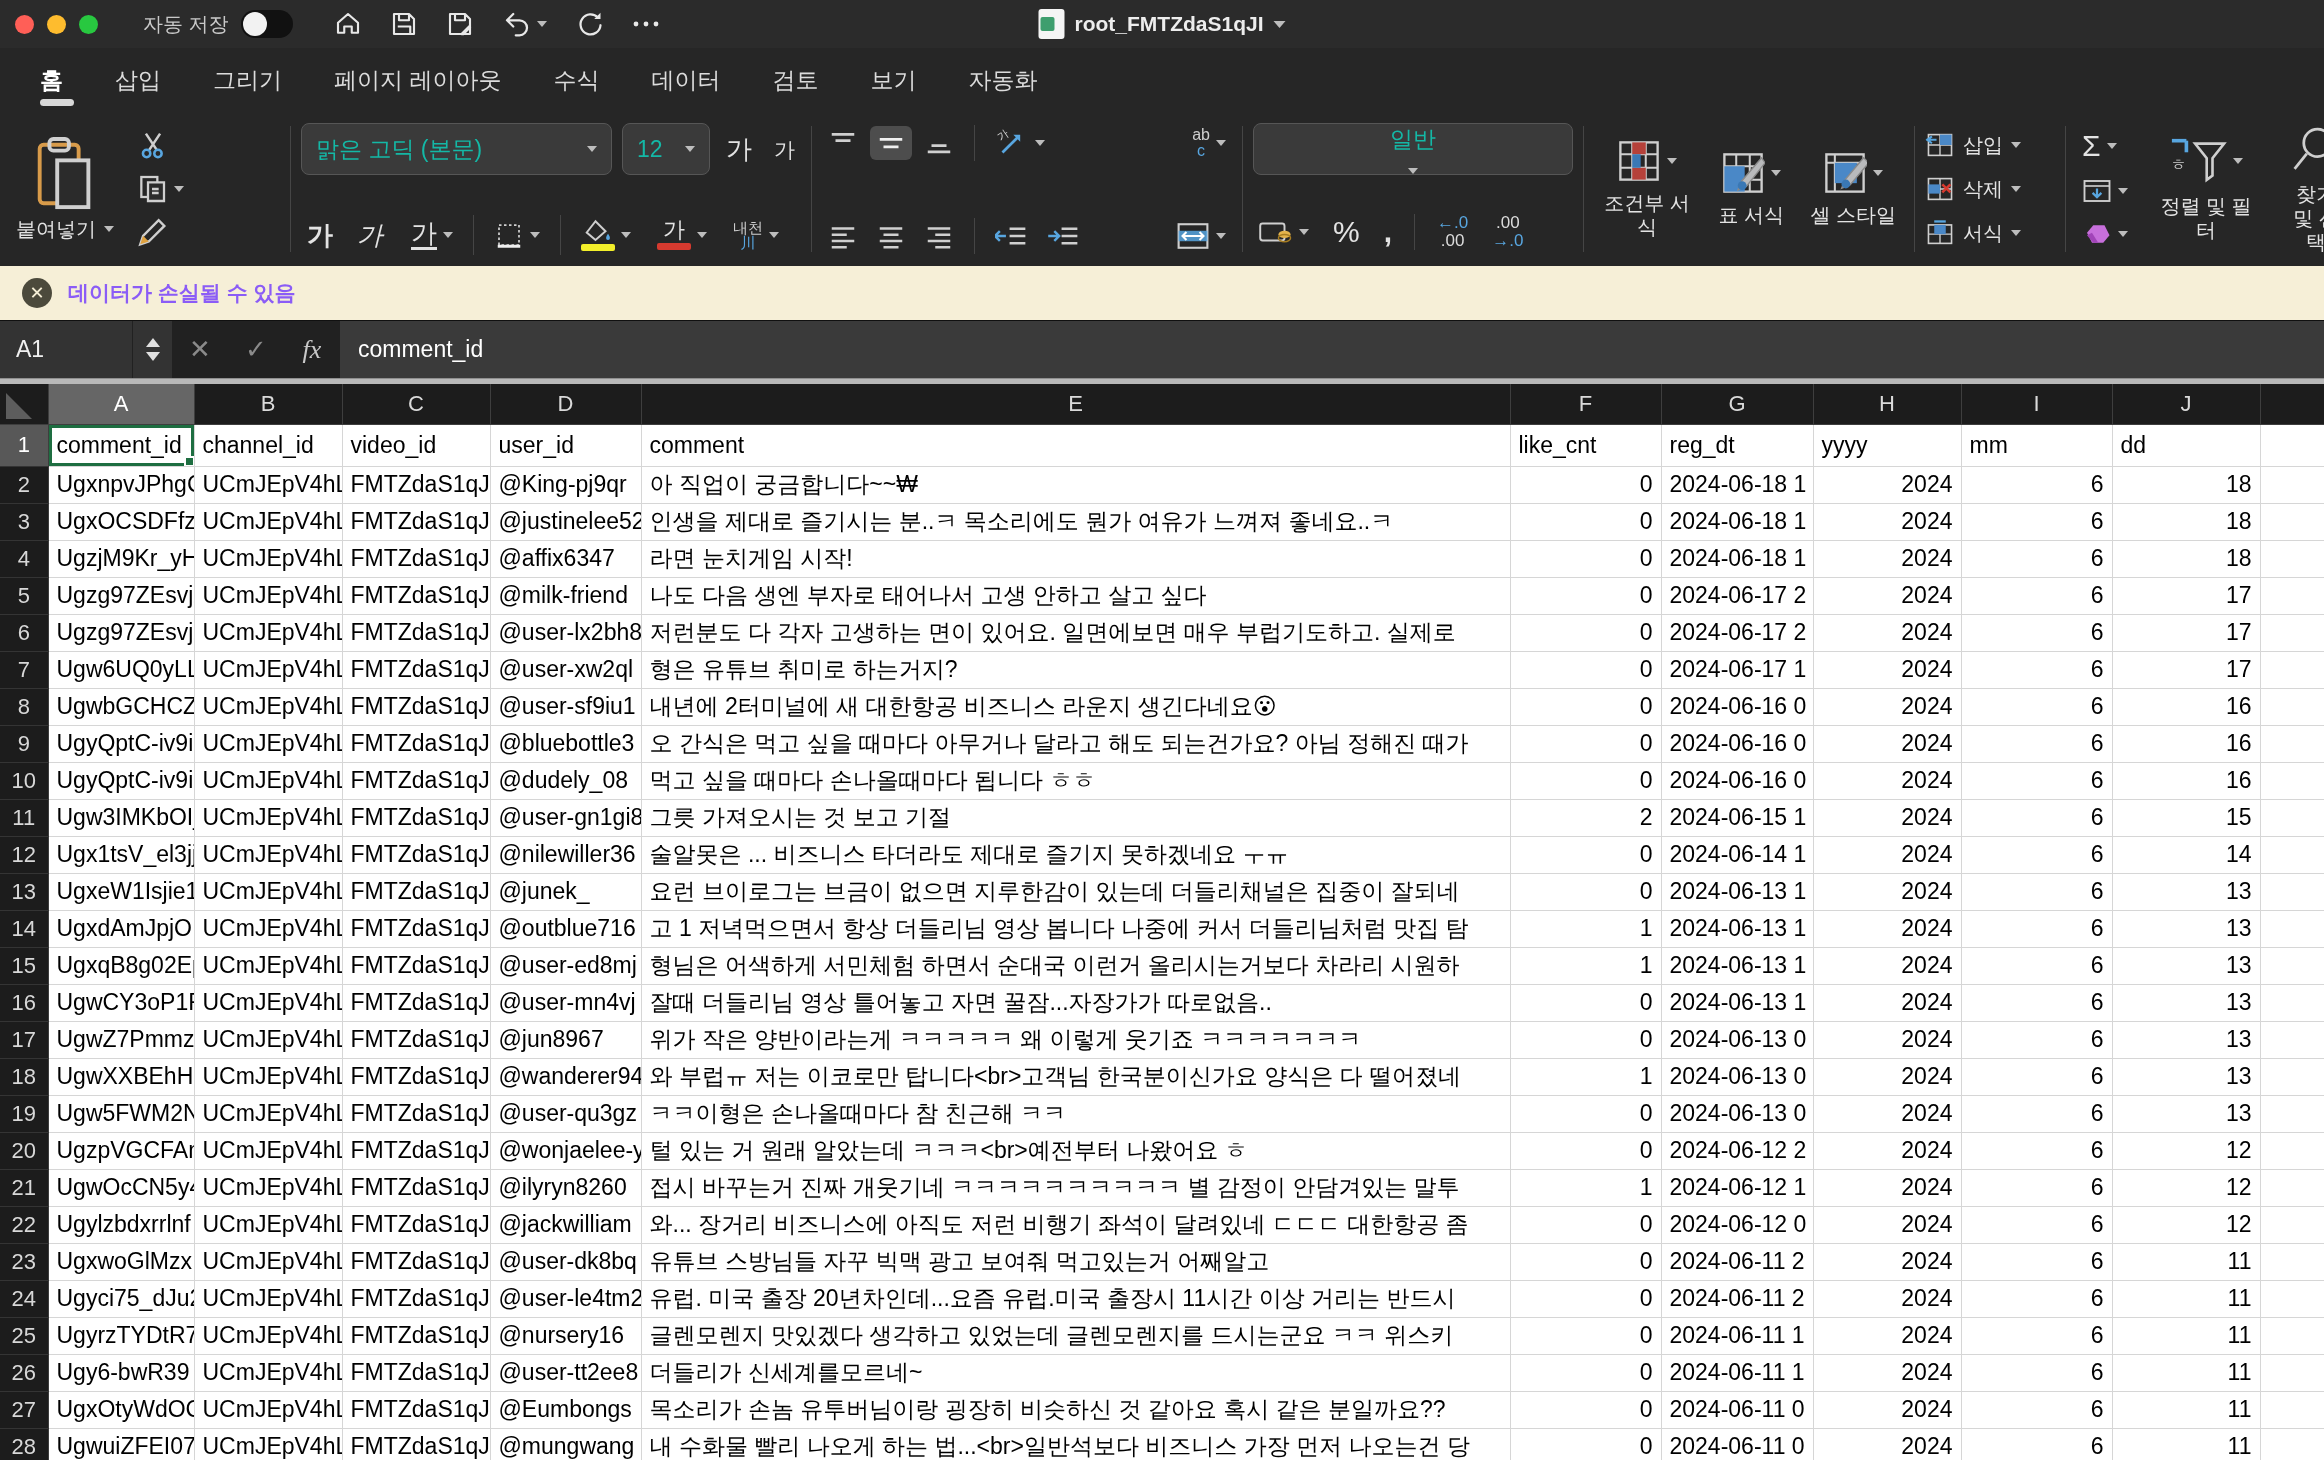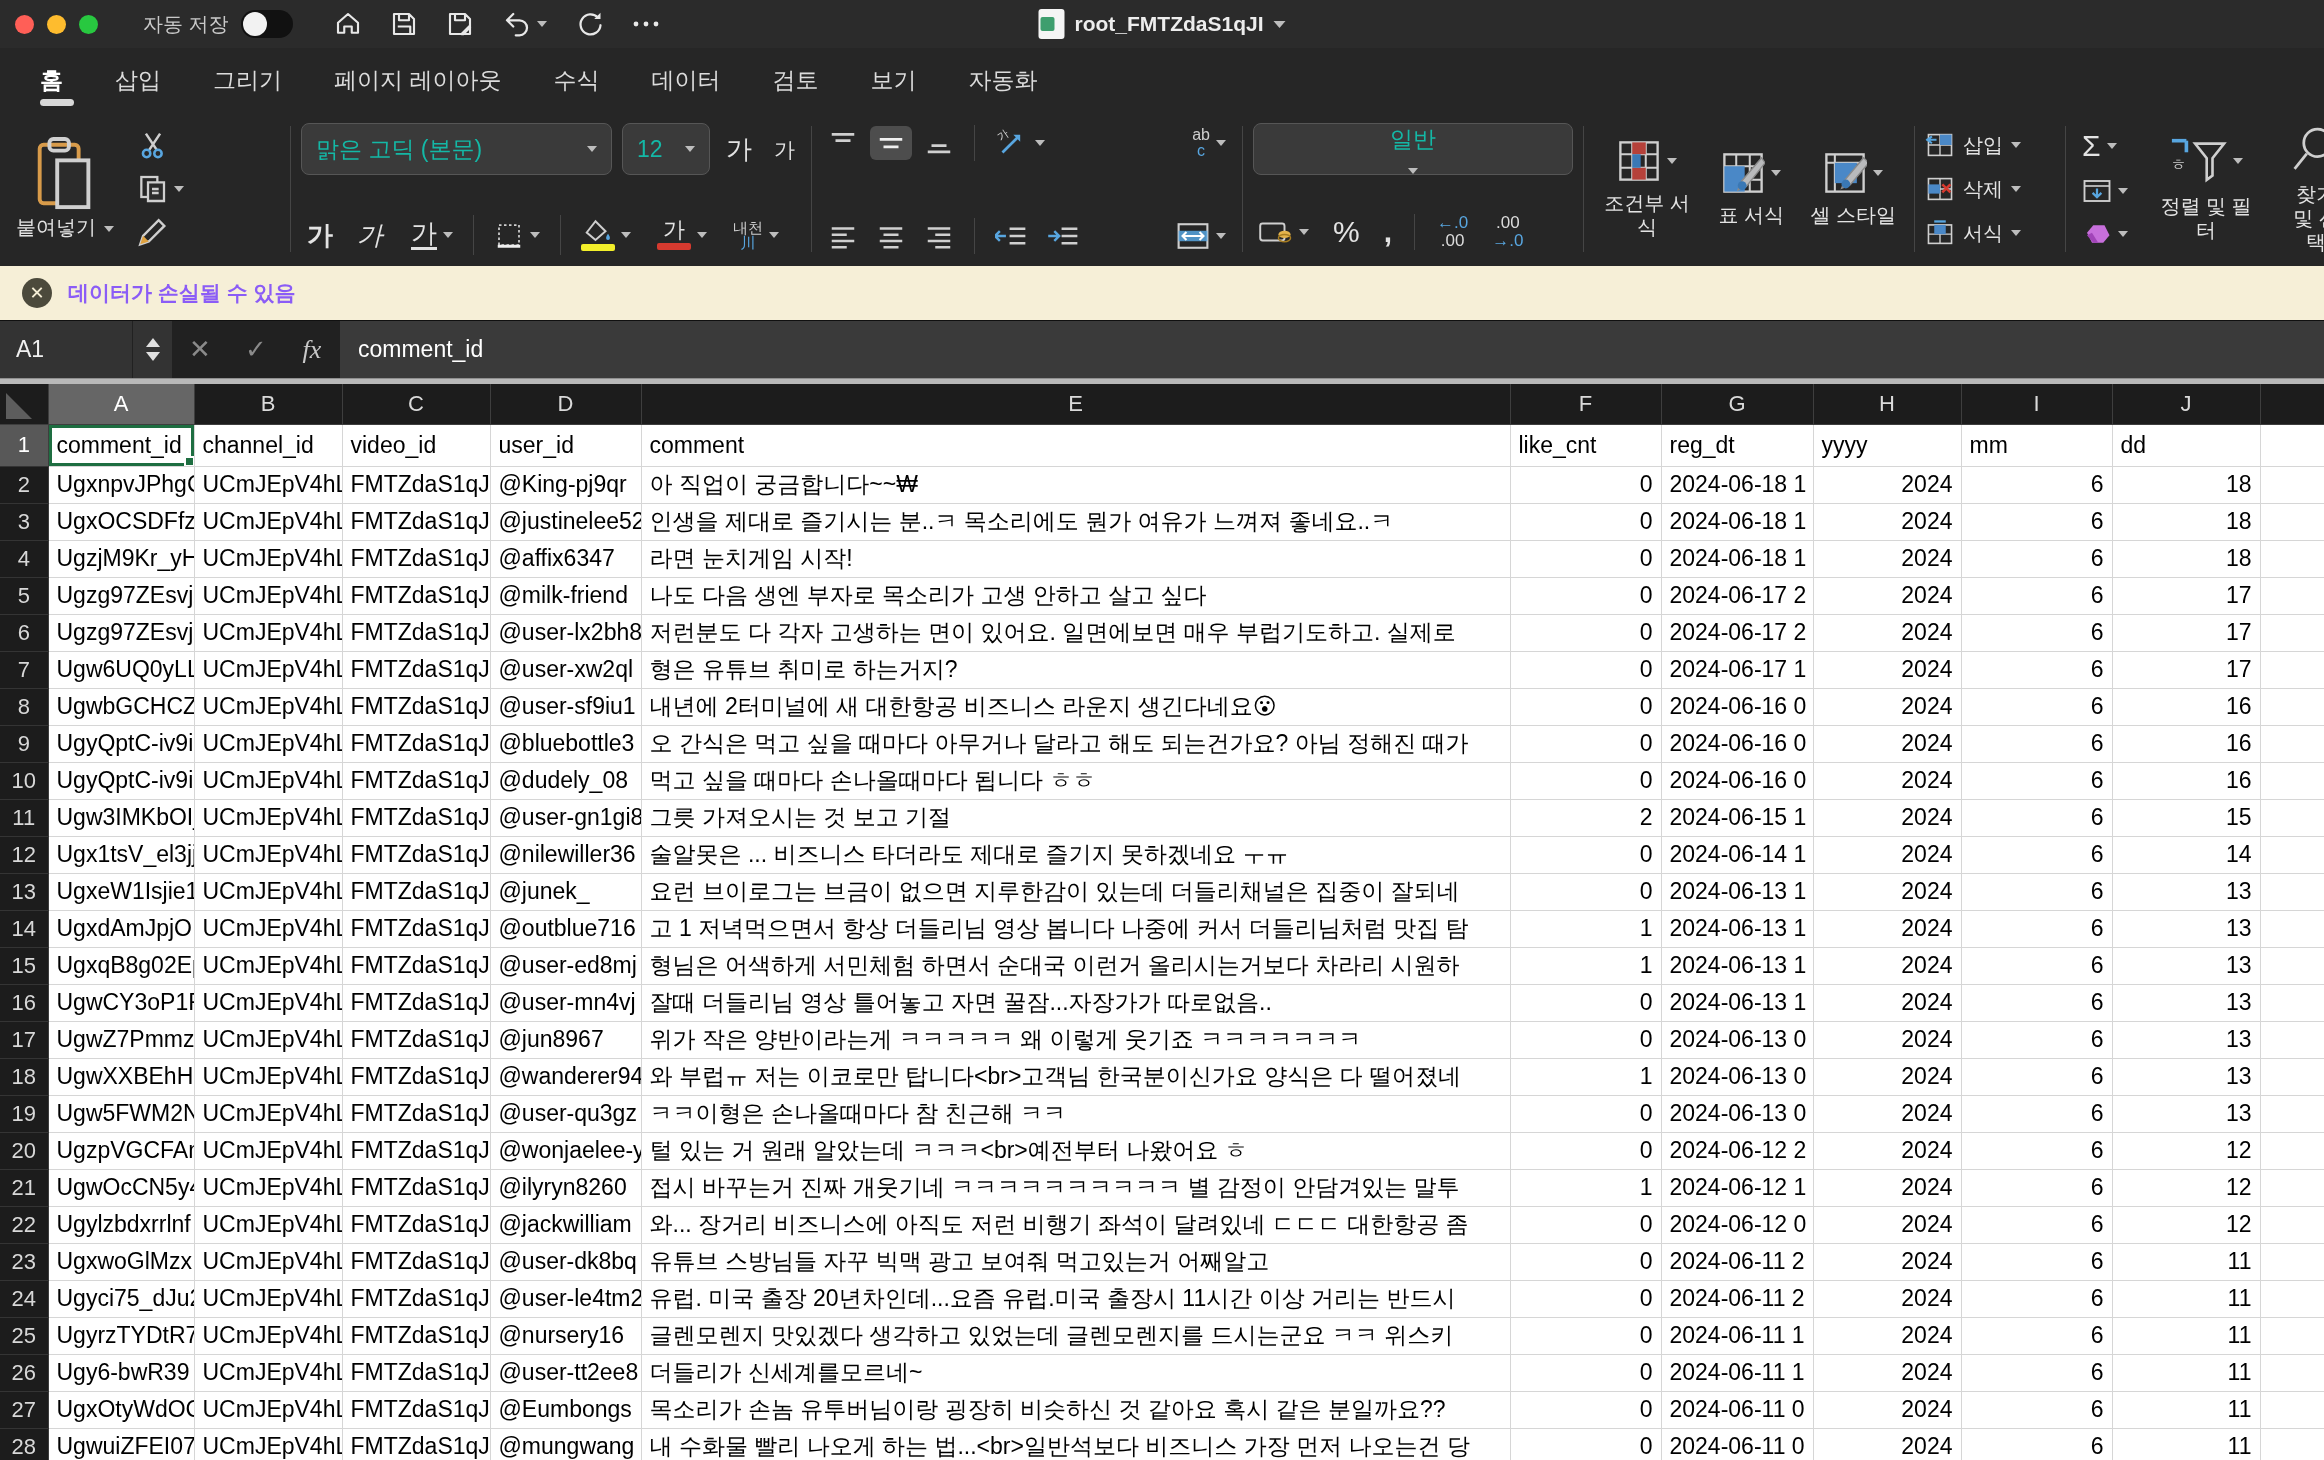--- a/index.html
+++ b/index.html
@@ -44,21 +44,21 @@
   .glyph.b { font-weight:700; }
   .glyph.i { transform:skewX(-14deg); display:inline-block; }
   .glyph.u { border-bottom:3px solid #e3e3e3; padding-bottom:1px; }
   .combo { background:#3a3a3a; border:1px solid #565656; border-radius:8px; color:#14b8a6;
     display:flex; align-items:center; justify-content:space-between; padding:0 14px; height:52px; font-size:23px; }
   .biglabel { font-size:20px; color:#e3e3e3; text-align:center; line-height:1.2; }
   .bigbtn { display:flex; flex-direction:column; align-items:center; justify-content:center; gap:8px; padding:2px 8px; }
   .swatch { height:7px; width:34px; border-radius:2px; margin-top:2px; }
   .stack { display:flex; flex-direction:column; align-items:center; line-height:1; }
   .lines svg{display:block;}
-  .paste { display:flex; flex-direction:column; align-items:center; justify-content:space-between; gap:6px; padding:0 6px;font-family:Liberation Mono, monospace; }
+  .paste { display:flex; flex-direction:column; align-items:center; justify-content:space-between; gap:6px; padding:0 6px; }
   .dec { font-size:17px; color:#dcdcdc; line-height:1.1; text-align:center; }
   .dec .blue{ color:#58a6e0; }
   .smallbtn { display:flex; align-items:center; gap:8px; color:#e3e3e3; font-size:20px; }
 
   
   .warnbar { height:54px; background:#f6efd7; display:flex; align-items:center; gap:16px; padding:0 22px; flex:0 0 auto; }
   .warn-icon { width:30px; height:30px; border-radius:50%; background:#4c4a3c; color:#f6efd7; display:flex; align-items:center; justify-content:center; font-size:18px; font-weight:700; flex:0 0 auto; }
   .warn-title { color:#8b5cf6; font-size:21px; font-weight:700; }
   .warn-msg { color:#1c1c1c; font-size:21px; }
 
@@ -627,21 +627,21 @@
             <td class="cR">6</td>
             <td class="cR">18</td>
             <td></td>
           </tr>
           <tr>
             <th class="rn">5</th>
             <td>Ugzg97ZEsvjZ</td>
             <td>UCmJEpV4hL</td>
             <td>FMTZdaS1qJI</td>
             <td>@milk-friend</td>
-            <td>나도 다음 생엔 부자로 목소리가 고생 안하고 살고 싶다</td>
+            <td>나도 다음 생엔 부자로 태어나서 고생 안하고 살고 싶다</td>
             <td class="cR">0</td>
             <td>2024-06-17 2</td>
             <td class="cR">2024</td>
             <td class="cR">6</td>
             <td class="cR">17</td>
             <td></td>
           </tr>
           <tr>
             <th class="rn">6</th>
             <td>Ugzg97ZEsvjZ</td>

